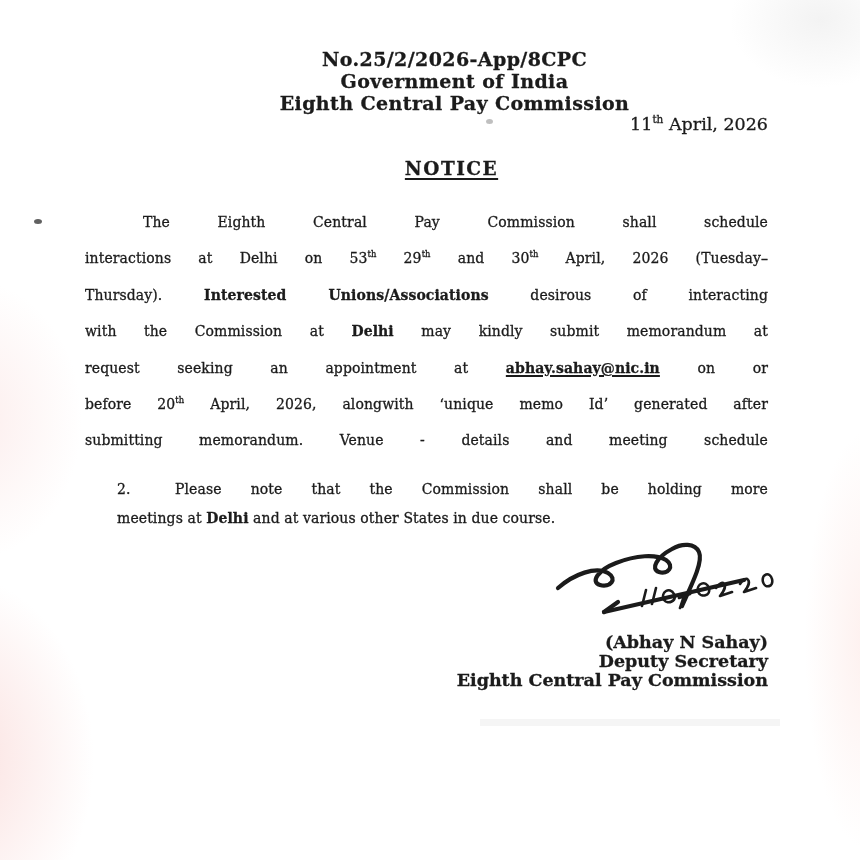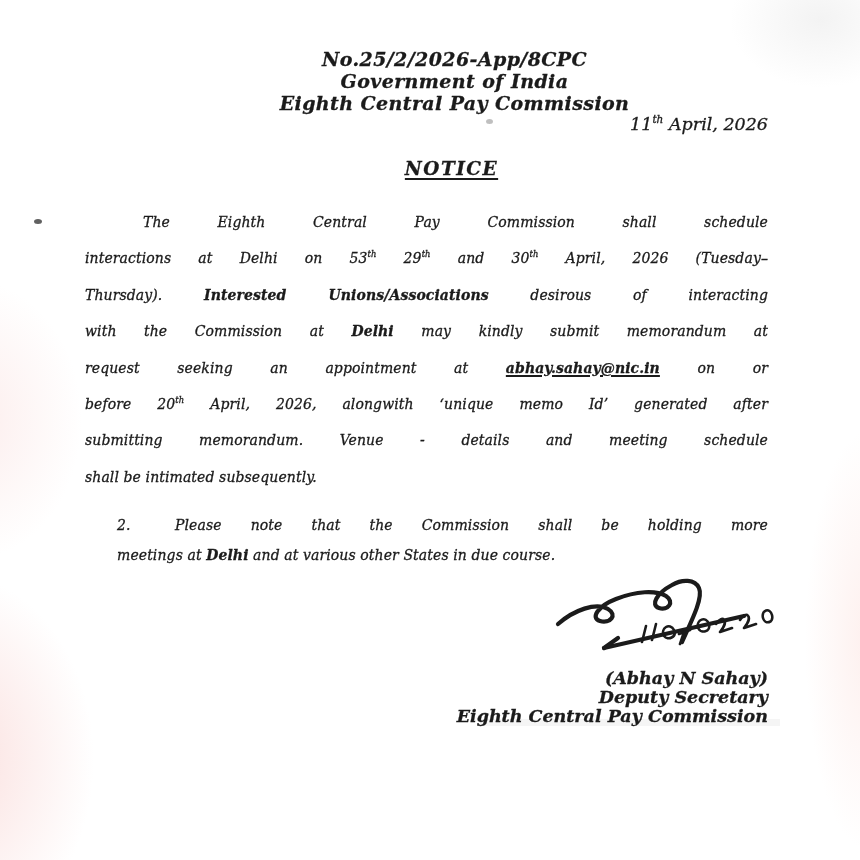--- a/index.html
+++ b/index.html
@@ -8,21 +8,20 @@
 
   .page {
     position:relative; width:860px; height:860px; overflow:hidden;
     background:
       radial-gradient(160px 200px at -30px 420px, rgba(248,210,208,0.40), transparent 70%),
       radial-gradient(200px 260px at -50px 760px, rgba(246,195,192,0.55), transparent 72%),
       radial-gradient(90px 300px at 868px 640px, rgba(250,212,206,0.35), transparent 70%),
       radial-gradient(120px 90px at 820px 20px, rgba(240,240,240,0.8), transparent 75%),
       #ffffff;
     color:#1b1b1b;
-    font-style:italic;
   }
 
   .content {
     position:relative;
     padding:44px 92px 0 85px;           
     -webkit-text-stroke:0.3px #1b1b1b;  
   }
 
   
   .head { position:relative; left:28px; text-align:center;
@@ -87,21 +86,20 @@
     </div>
 
     <div class="para para1">
         <div class="tline" style="text-indent: 58px;"><span>The Eighth Central Pay Commission shall schedule</span></div>
         <div class="tline"><span>interactions at Delhi on 53</span><sup>th</sup><span> 29</span><sup>th</sup><span> and 30</span><sup>th</sup><span> April, 2026 (Tuesday–</span></div>
         <div class="tline"><span>Thursday). </span><span class="b">Interested Unions/Associations</span><span> desirous of interacting</span></div>
         <div class="tline"><span>with the Commission at </span><span class="b">Delhi</span><span> may kindly submit memorandum at</span></div>
         <div class="tline"><span>request seeking an appointment at </span><span class="b u">abhay.sahay@nic.in</span><span> on or</span></div>
         <div class="tline"><span>before 20</span><sup>th</sup><span> April, 2026, alongwith ‘unique memo Id’ generated after</span></div>
         <div class="tline"><span>submitting memorandum. Venue - details and meeting schedule</span></div>
-        <div class="tline lastline"><span>shall be intimated subsequently.</span></div>
       </div>
 
     <div class="para para2">
         <div class="tline"><span class="tab" style="width: 58px;">2.</span><span>Please note that the Commission shall be holding more</span></div>
         <div class="tline lastline"><span>meetings at </span><span class="b">Delhi</span><span> and at various other States in due course.</span></div>
       </div>
 
     <div class="sig-area">
       <svg class="scribble" width="250" height="96" viewBox="0 0 250 96" fill="none" stroke="#1b1b1b" stroke-linecap="round" stroke-linejoin="round">
 

